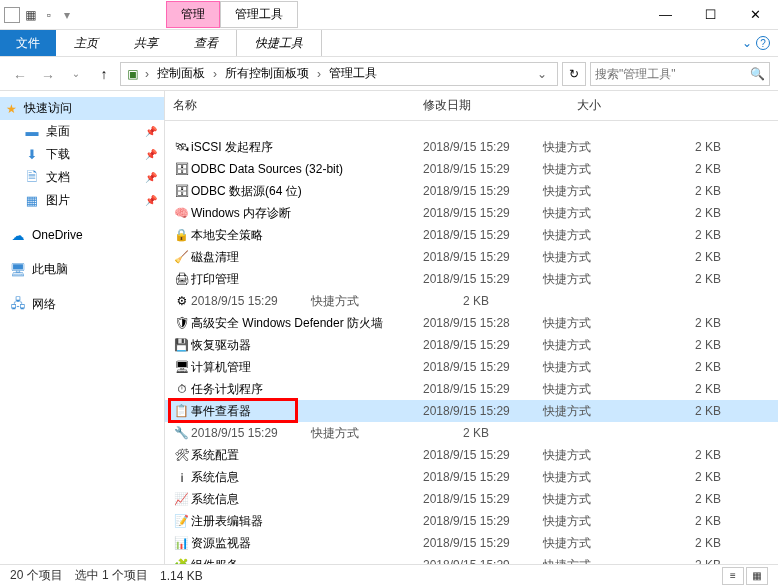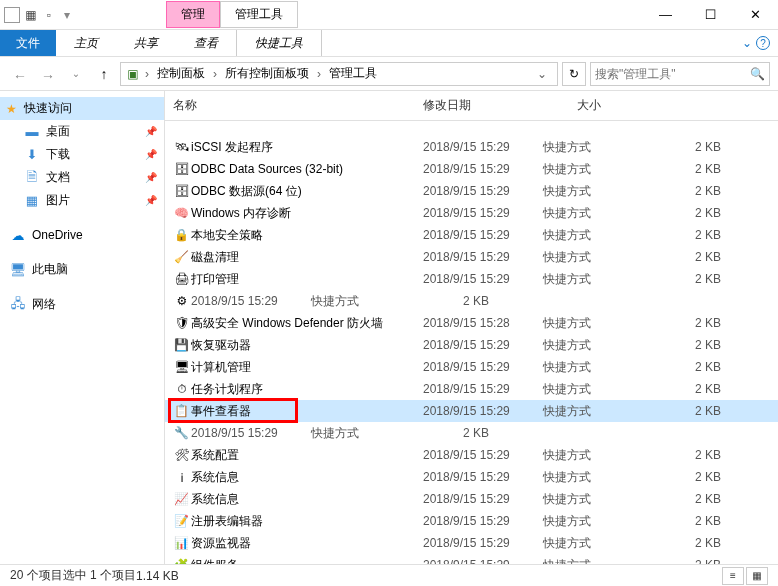--- a/index.html
+++ b/index.html
@@ -54,21 +54,21 @@
 .file-row { display:flex; align-items:center; padding:2px 0 2px 8px; height:22px;}
 .file-row.selected { background:#cce8ff; }
 .file-row.highlight { position:relative; }
 .hl-box { position:absolute; left:3px; top:-2px; border:3px solid #ff0000; width:130px; height:25px; pointer-events:none; z-index:5;}
 .fr-icon { width:18px; height:16px; display:inline-flex; align-items:center; justify-content:center; font-size:12px;}
 .fr-name { width:232px; white-space:nowrap; overflow:hidden;}
 .fr-date { width:120px; color:#555;}
 .fr-type { width:120px; color:#555;}
 .fr-size { width:70px; text-align:right; color:#555; padding-right:12px;}
 
-.statusbar { height:22px; border-top:1px solid #e0e0e0; display:flex; align-items:center; padding:0 10px; gap:0; color:#333; position:absolute; bottom:0; left:0; right:0; background:#fff;}
+.statusbar { height:22px; border-top:1px solid #e0e0e0; display:flex; align-items:center; padding:0 10px; gap:12px; color:#333; position:absolute; bottom:0; left:0; right:0; background:#fff;}
 .status-views { margin-left:auto; display:flex; gap:2px;}
 .sv-btn { width:22px; height:18px; border:1px solid #ccc; display:flex; align-items:center; justify-content:center; font-size:10px;}
 </style>
 </head>
 <body>
 
 <div class="titlebar">
   <div class="titlebar-left">
     <span class="tb-icon"></span>
     <span class="tb-qat">▦</span>

